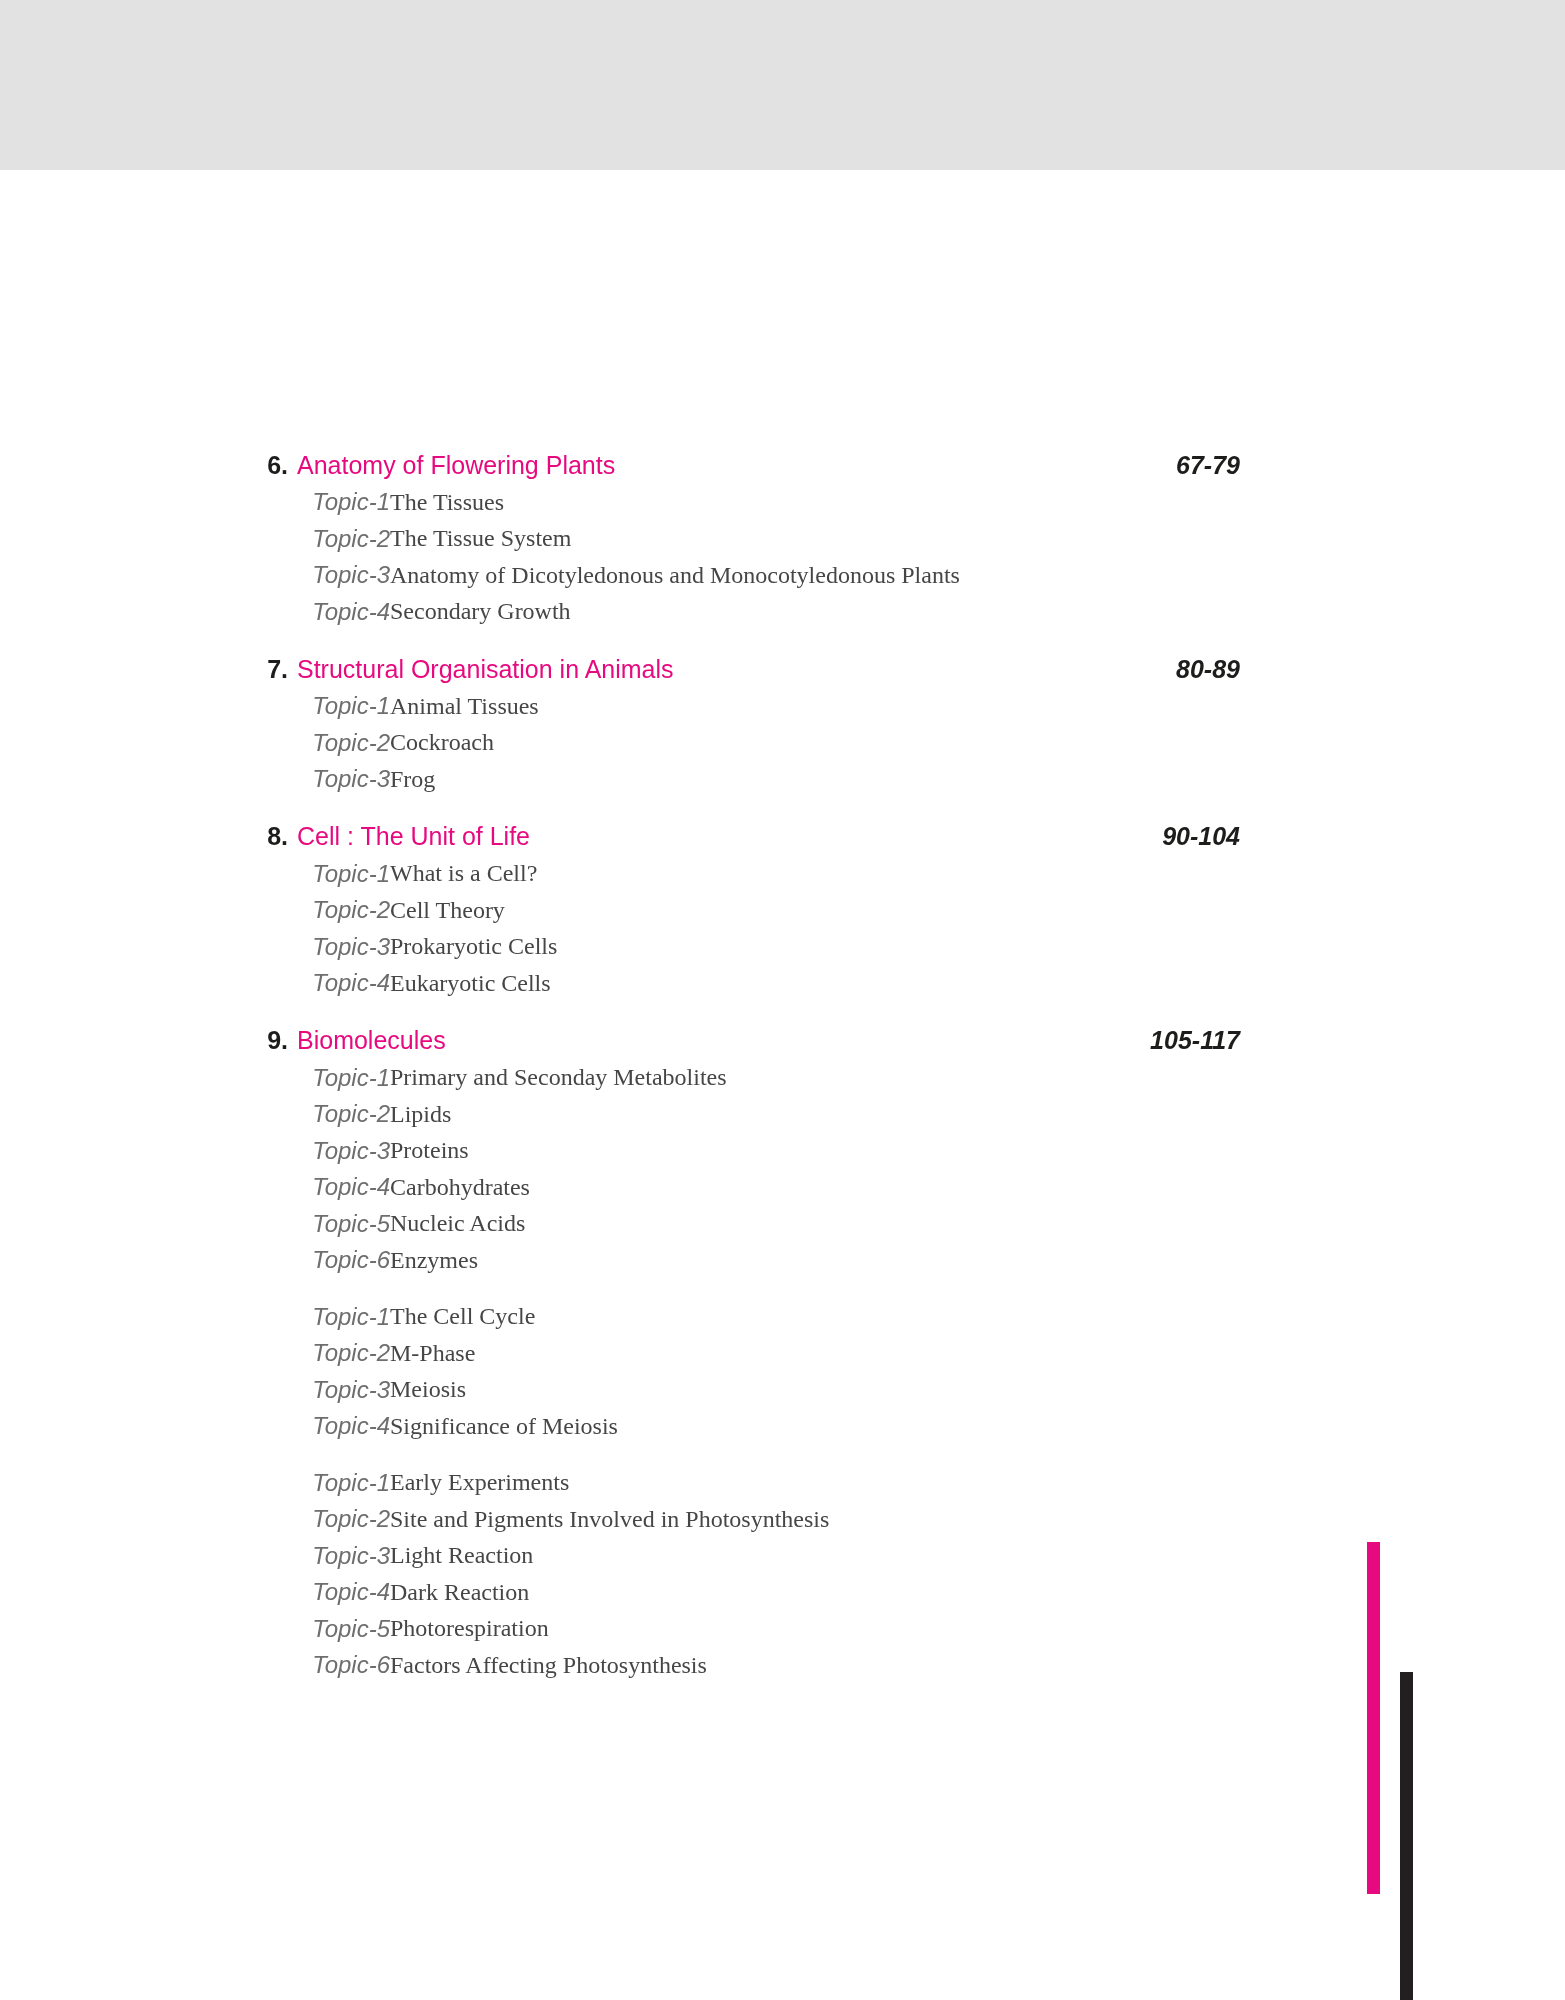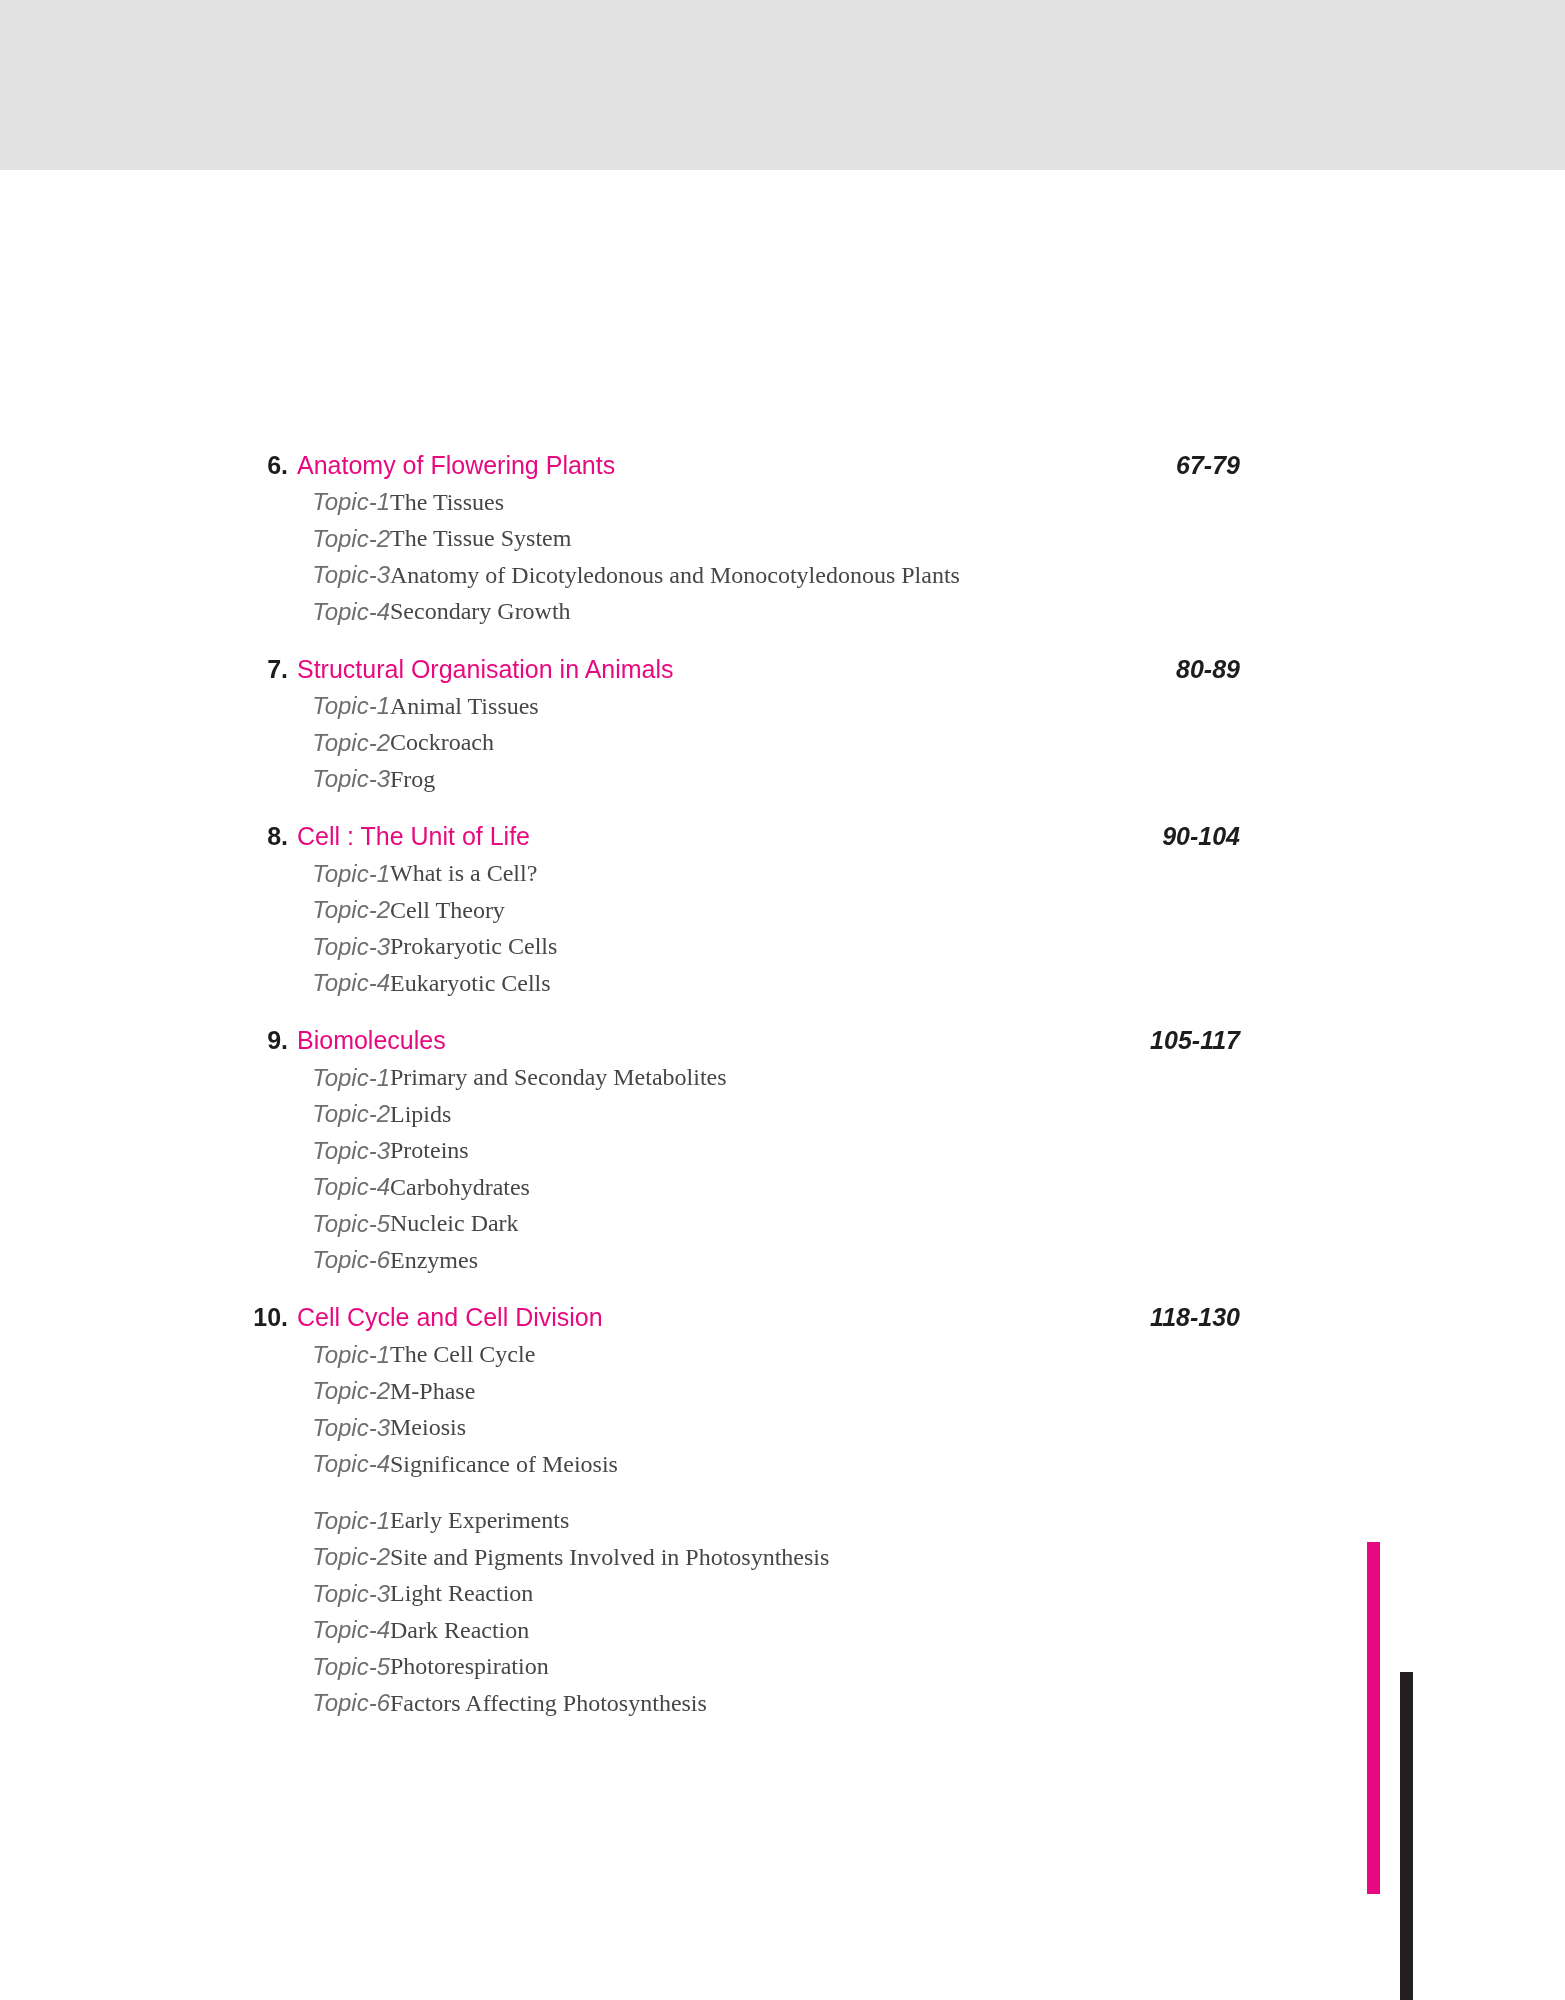--- a/index.html
+++ b/index.html
@@ -205,35 +205,30 @@
     <span class="tname">Proteins</span>
   </div>
 
   <div class="topic-row">
     <span class="tlabel">Topic-4</span>
     <span class="tname">Carbohydrates</span>
   </div>
 
   <div class="topic-row">
     <span class="tlabel">Topic-5</span>
-    <span class="tname">Nucleic Dark</span>
+    <span class="tname">Nucleic Acids</span>
   </div>
 
   <div class="topic-row">
     <span class="tlabel">Topic-6</span>
     <span class="tname">Enzymes</span>
   </div>
 </div>
 
   <div class="chapter">
-    <div class="heading-row">
-      <span class="num">10.</span>
-      <span class="title">Cell Cycle and Cell Division</span>
-      <span class="pages">118-130</span>
-    </div>
 
   <div class="topic-row">
     <span class="tlabel">Topic-1</span>
     <span class="tname">The Cell Cycle</span>
   </div>
 
   <div class="topic-row">
     <span class="tlabel">Topic-2</span>
     <span class="tname">M-Phase</span>
   </div>

